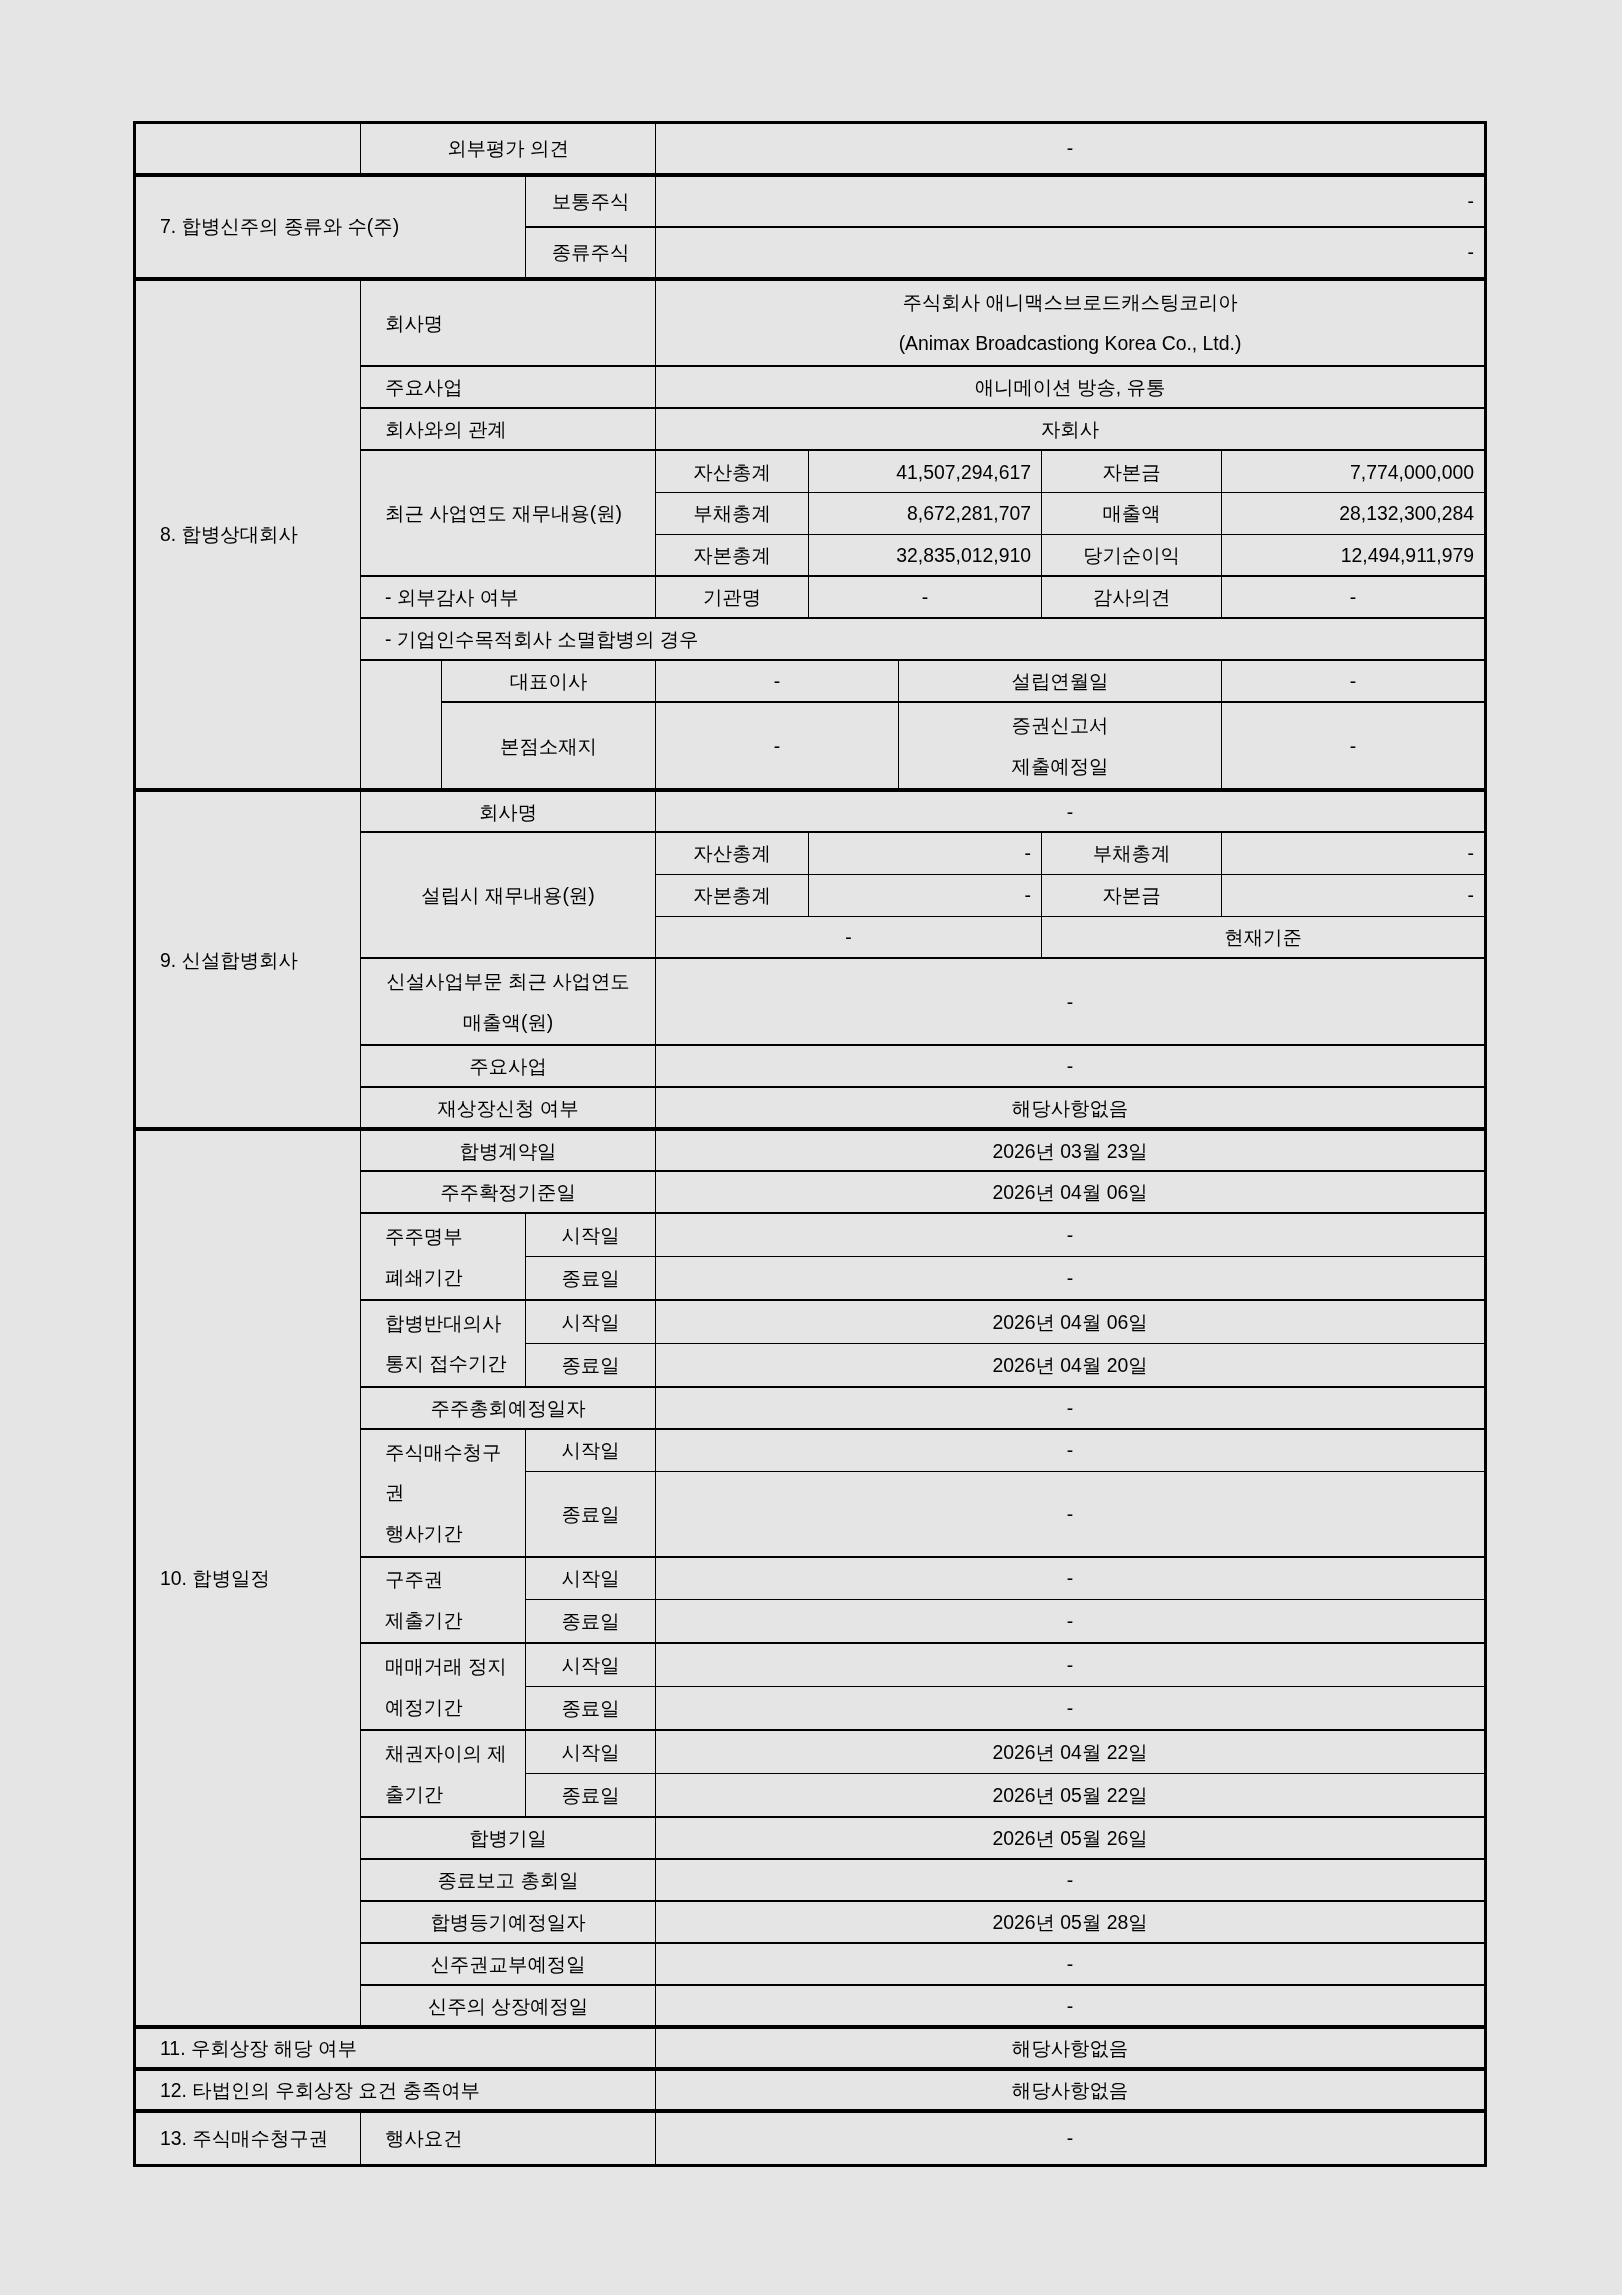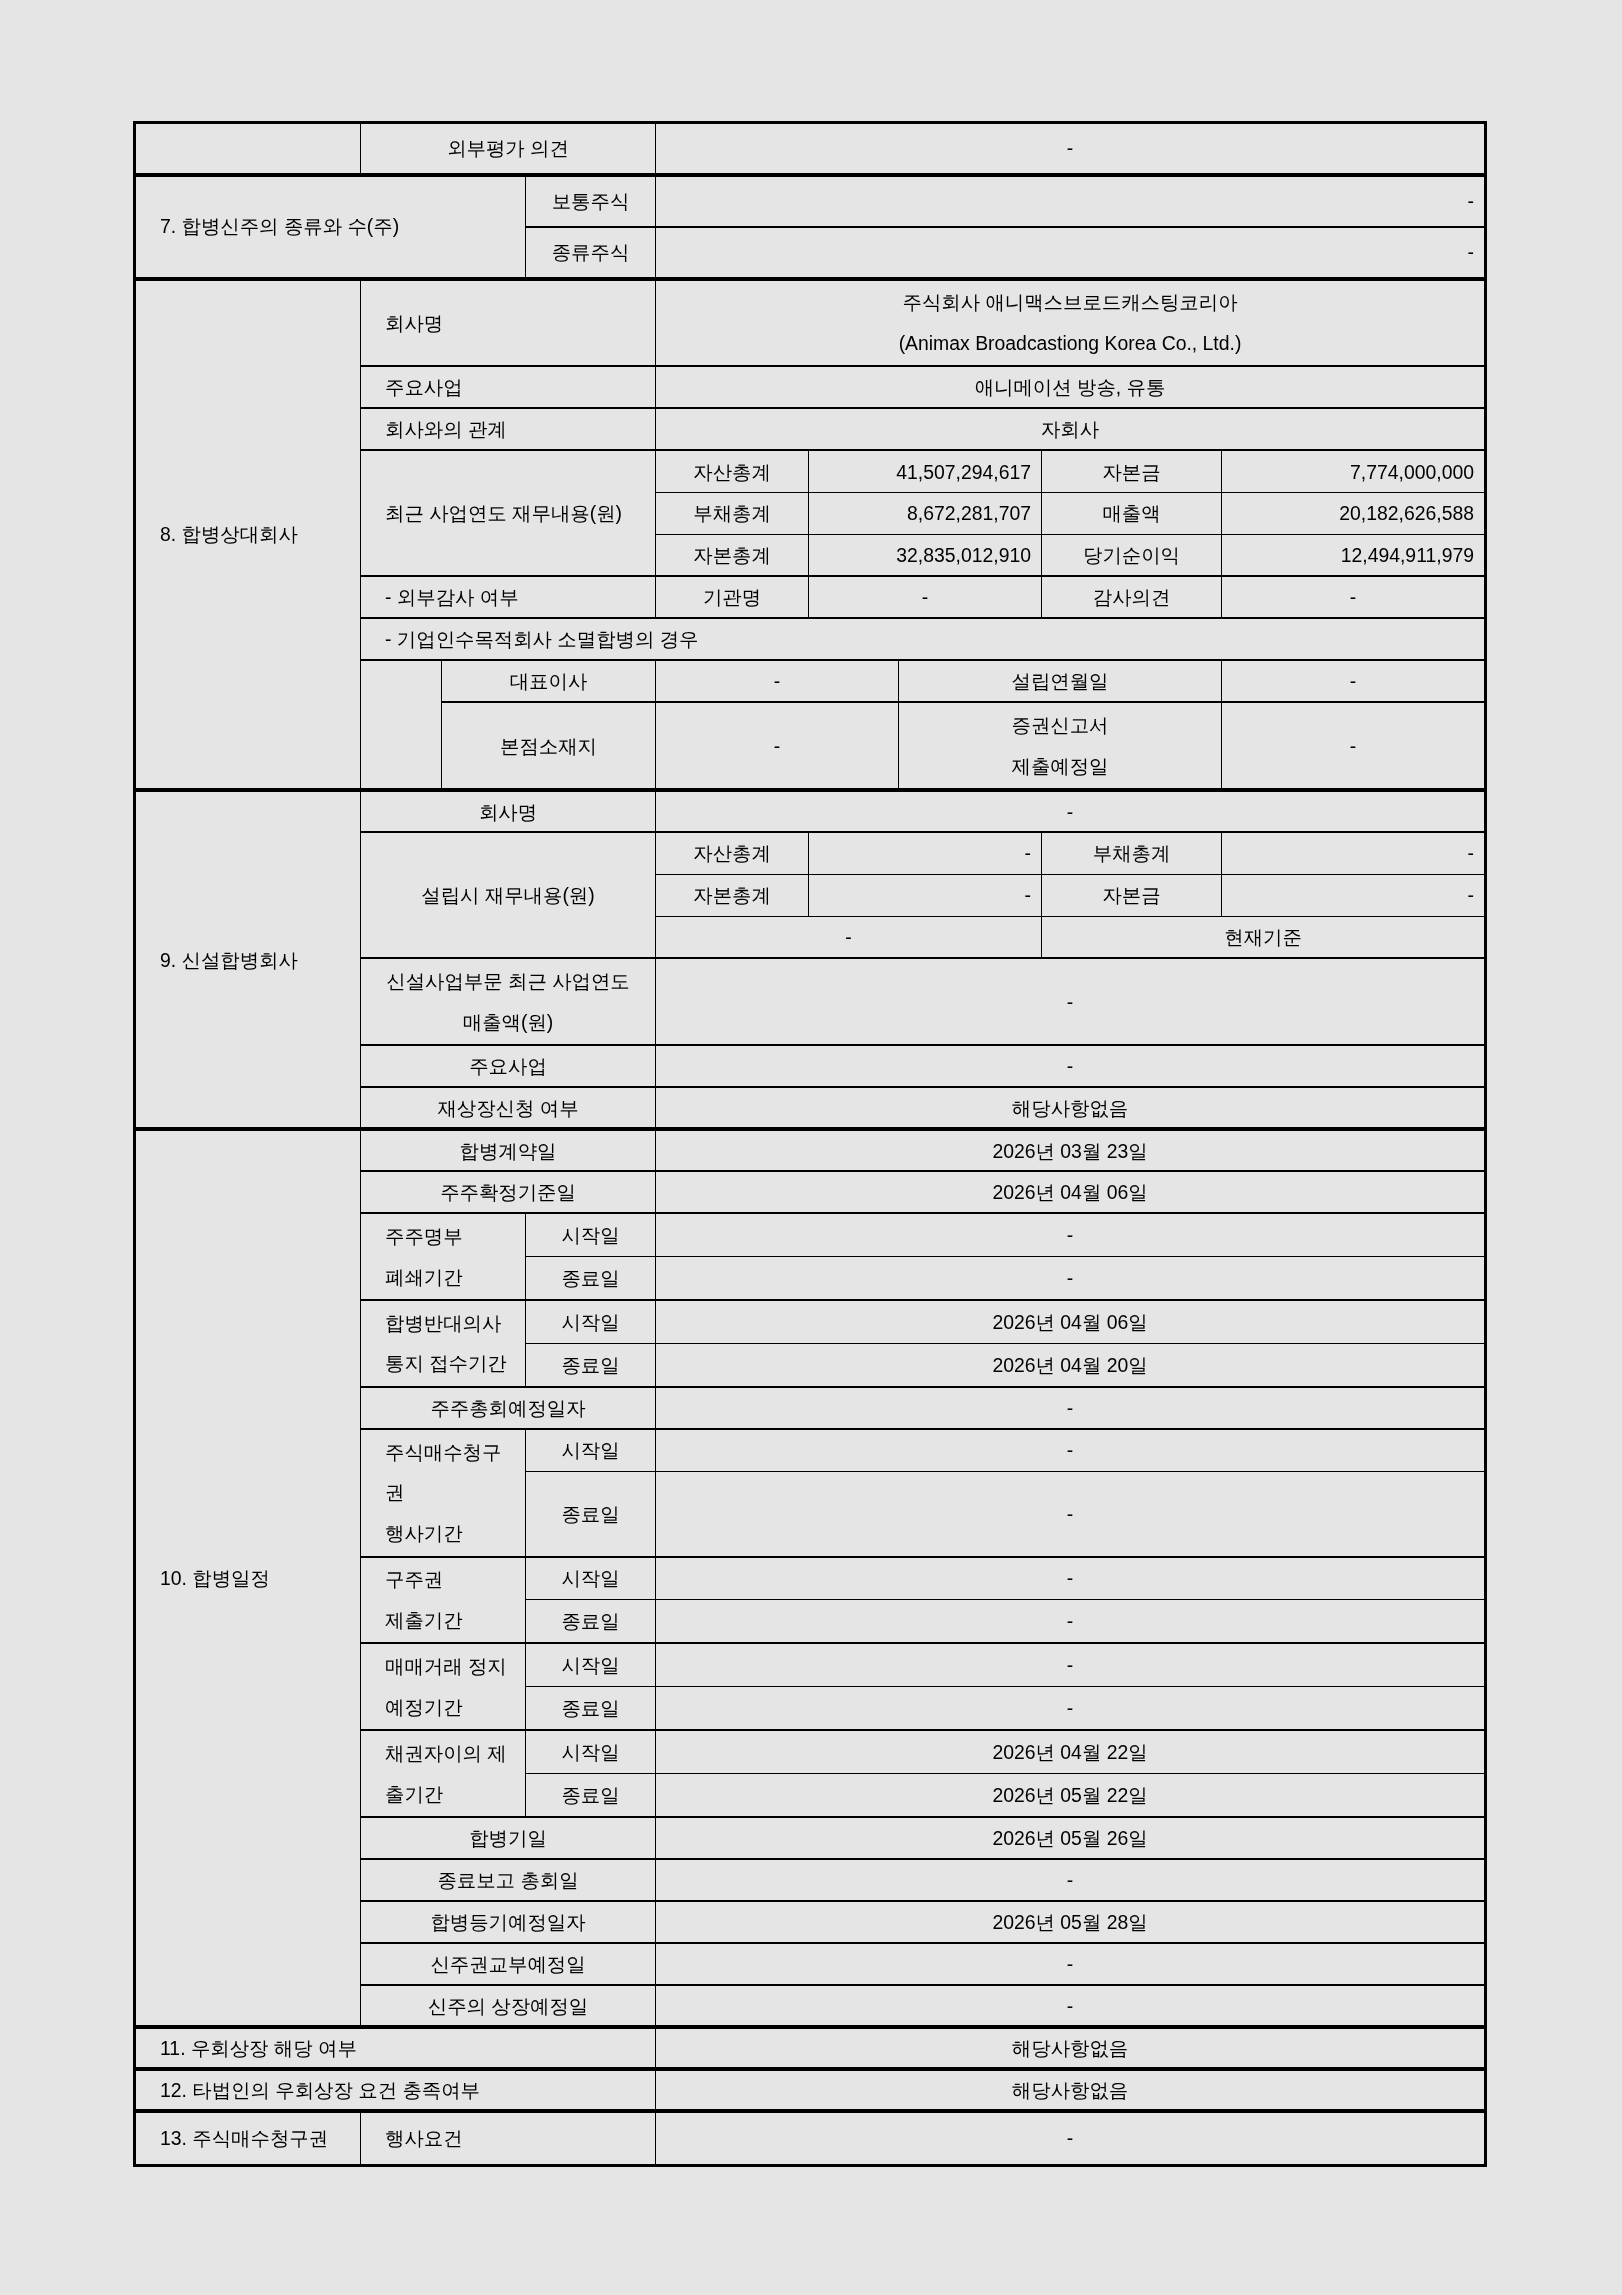--- a/index.html
+++ b/index.html
@@ -69,21 +69,21 @@
           <td colspan="3" rowspan="3" class="l">최근 사업연도 재무내용(원)</td>
           <td class="c">자산총계</td>
           <td colspan="2" class="r">41,507,294,617</td>
           <td class="c">자본금</td>
           <td class="r">7,774,000,000</td>
         </tr>
         <tr class="thin" style="height: 42px;">
           <td class="c">부채총계</td>
           <td colspan="2" class="r">8,672,281,707</td>
           <td class="c">매출액</td>
-          <td class="r">20,182,626,588</td>
+          <td class="r">28,132,300,284</td>
         </tr>
         <tr class="thin" style="height: 42px;">
           <td class="c">자본총계</td>
           <td colspan="2" class="r">32,835,012,910</td>
           <td class="c">당기순이익</td>
           <td class="r">12,494,911,979</td>
         </tr>
         <tr style="height: 42px;">
           <td colspan="3" class="l">- 외부감사 여부</td>
           <td class="c">기관명</td>

